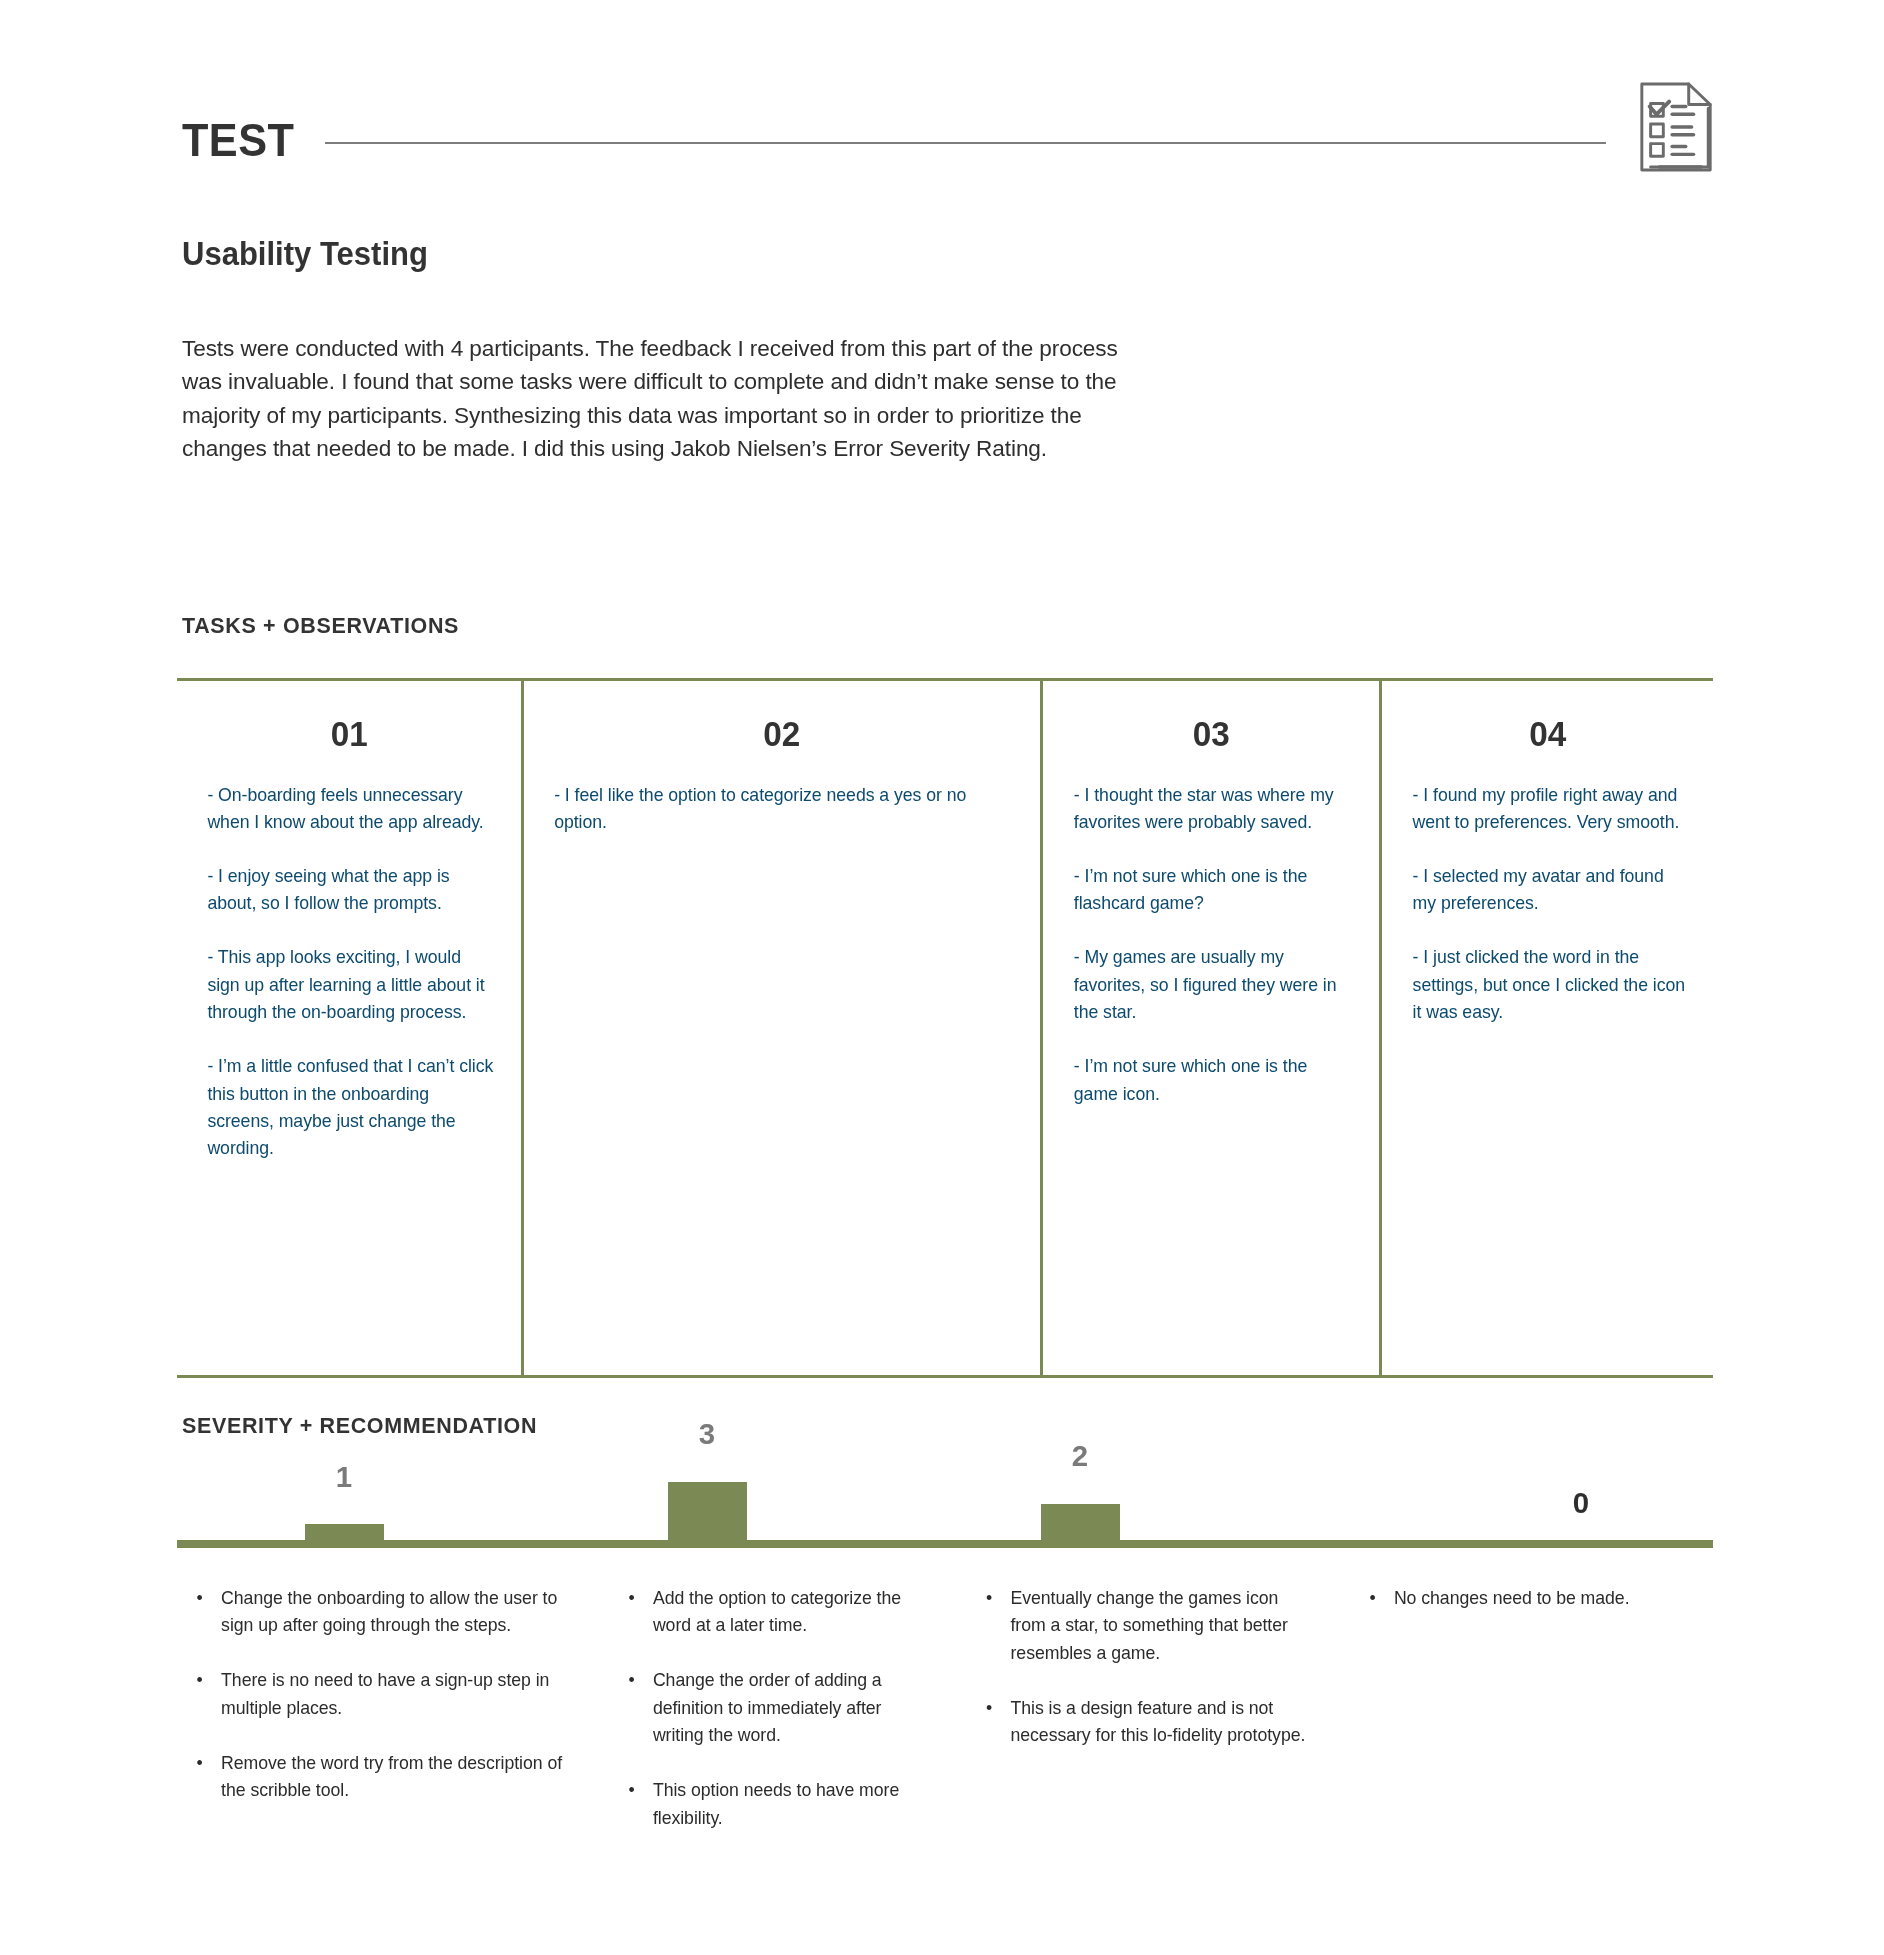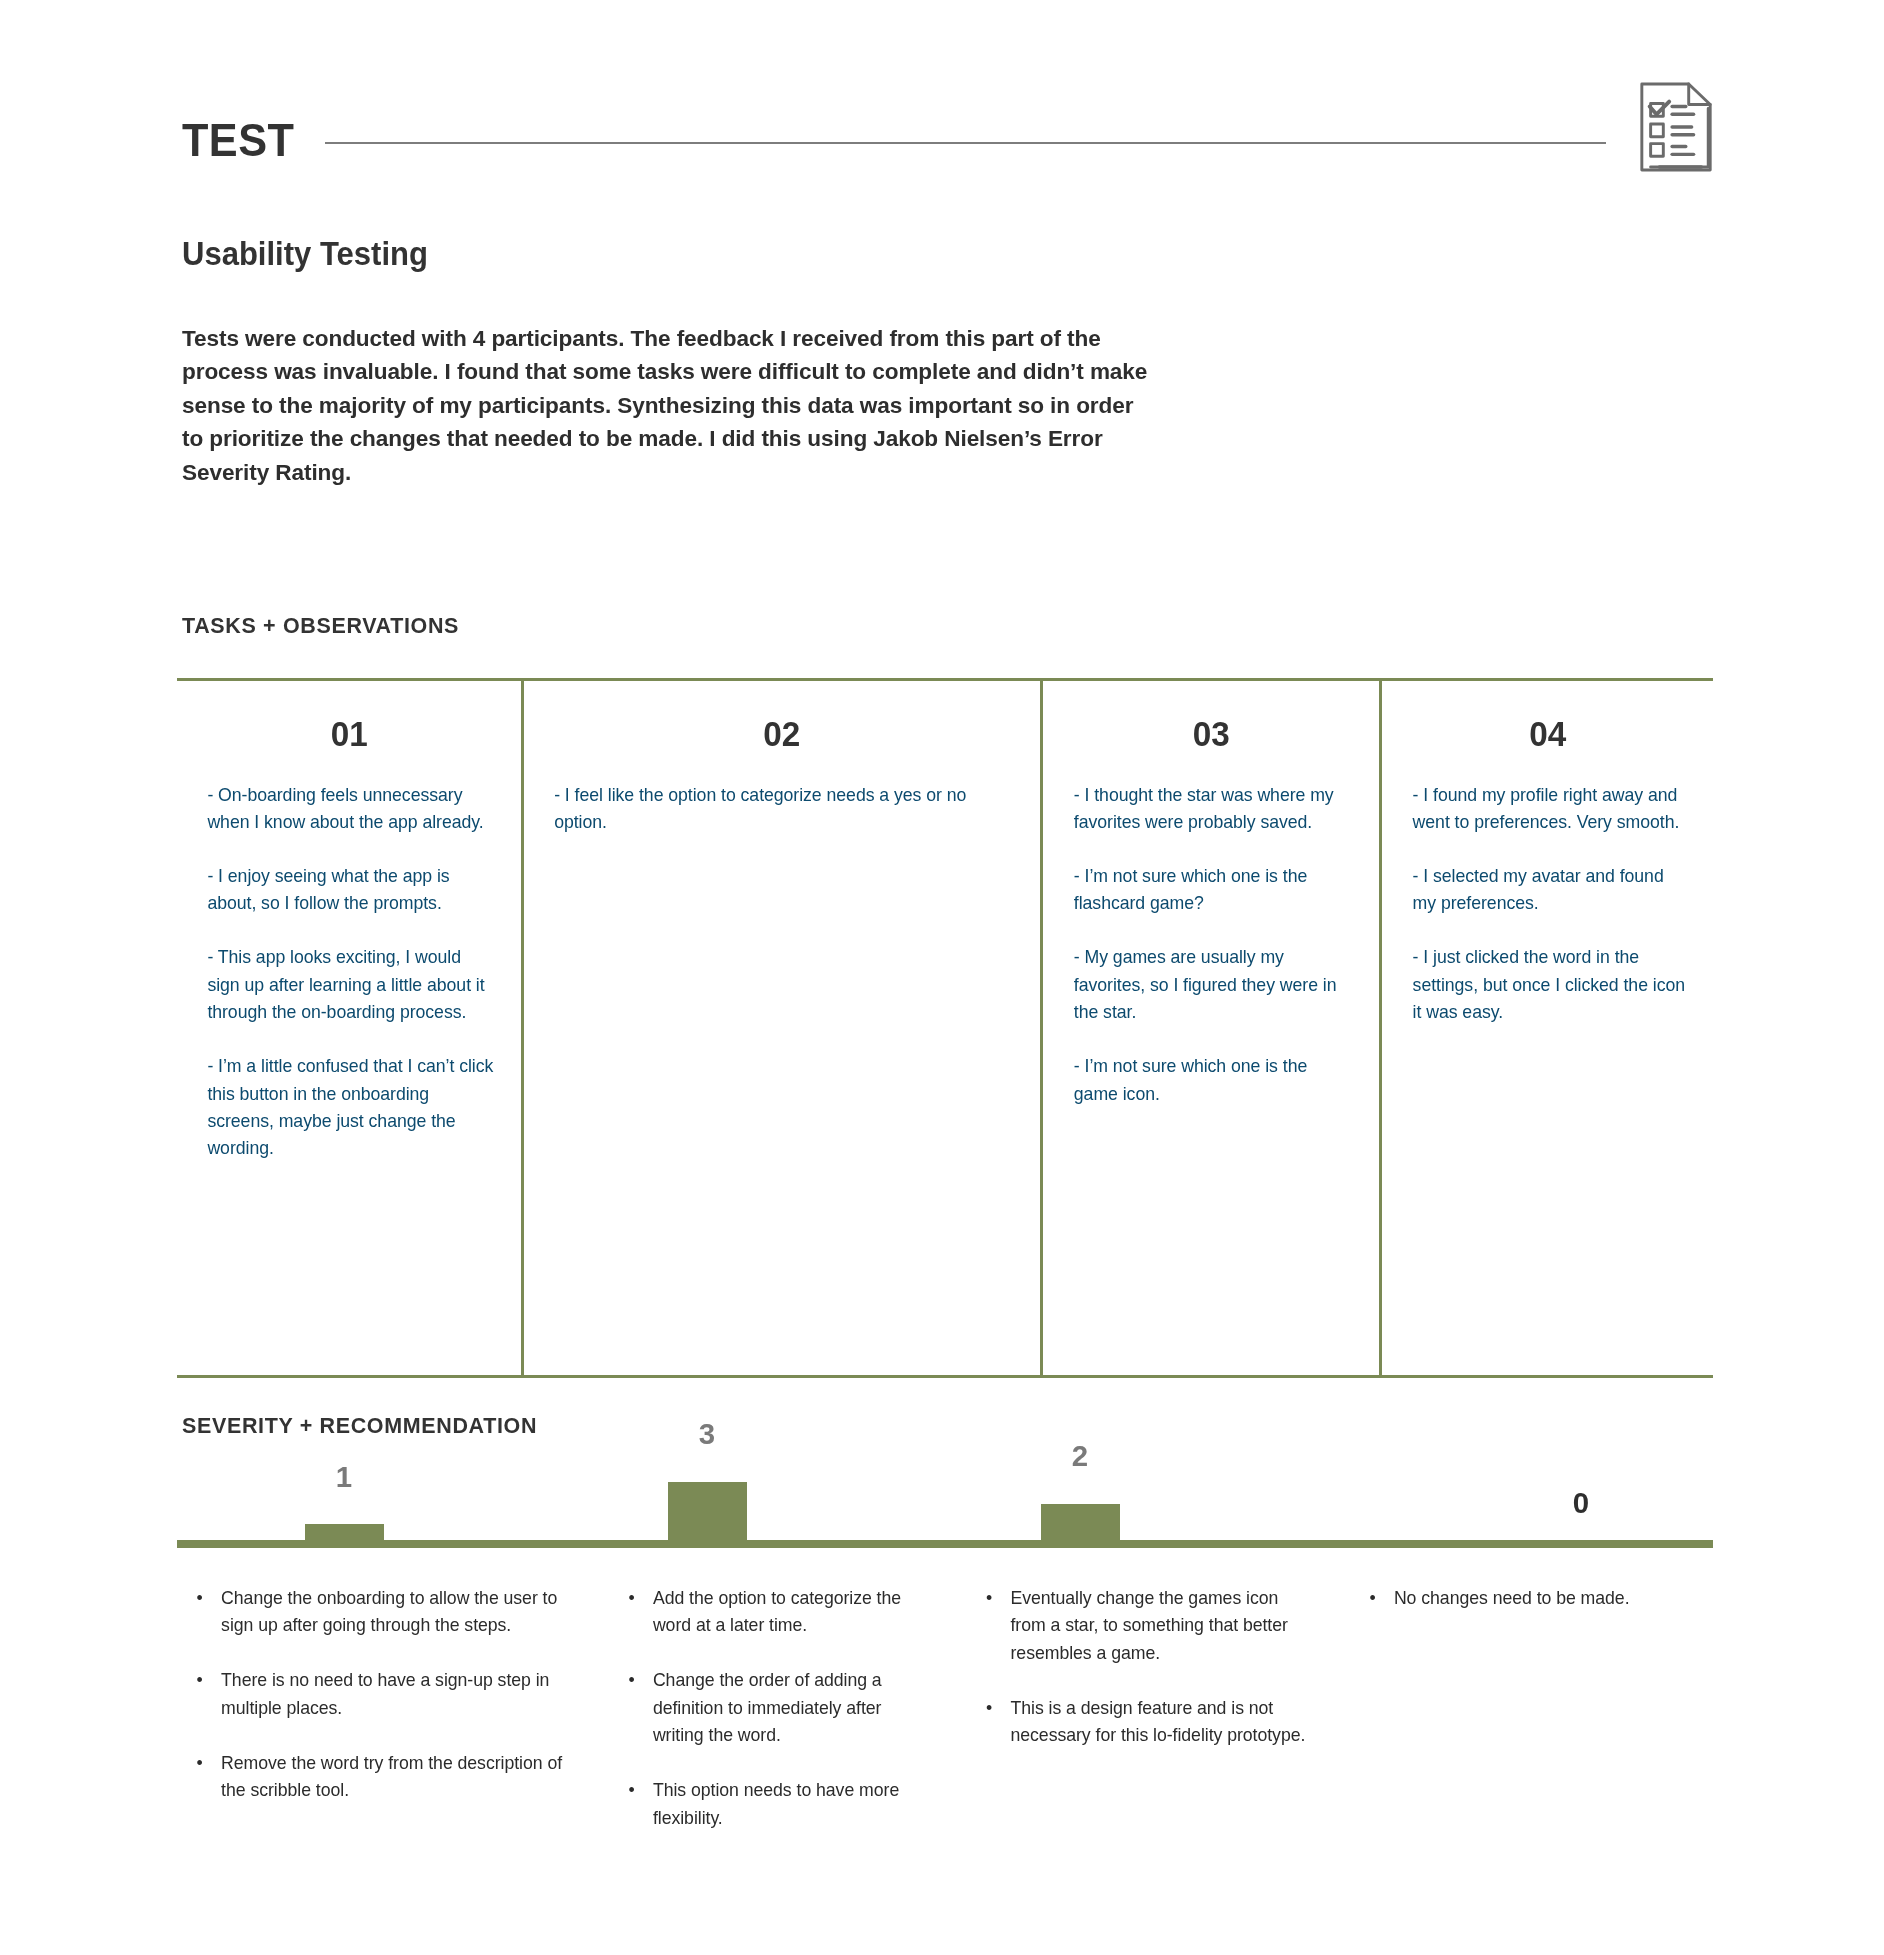--- a/index.html
+++ b/index.html
@@ -68,26 +68,26 @@
     font-size: 33px;
     font-weight: 700;
     color: #333333;
     letter-spacing: 0px;
     transform: scaleX(0.94);
     transform-origin: left center;
   }
   .intro {
     position: absolute;
     left: 182px;
-    top: 322px;
+    top: 332px;
     width: 972px;
     font-size: 22.6px;
     line-height: 1.48;
     color: #2e2e2e;
-    font-weight: 700;
+    font-weight: 400;
     letter-spacing: -0.1px;
   }
 
   
   .tasks-heading {
     position: absolute;
     left: 182px;
     top: 613px;
     font-size: 22.6px;
     font-weight: 700;

